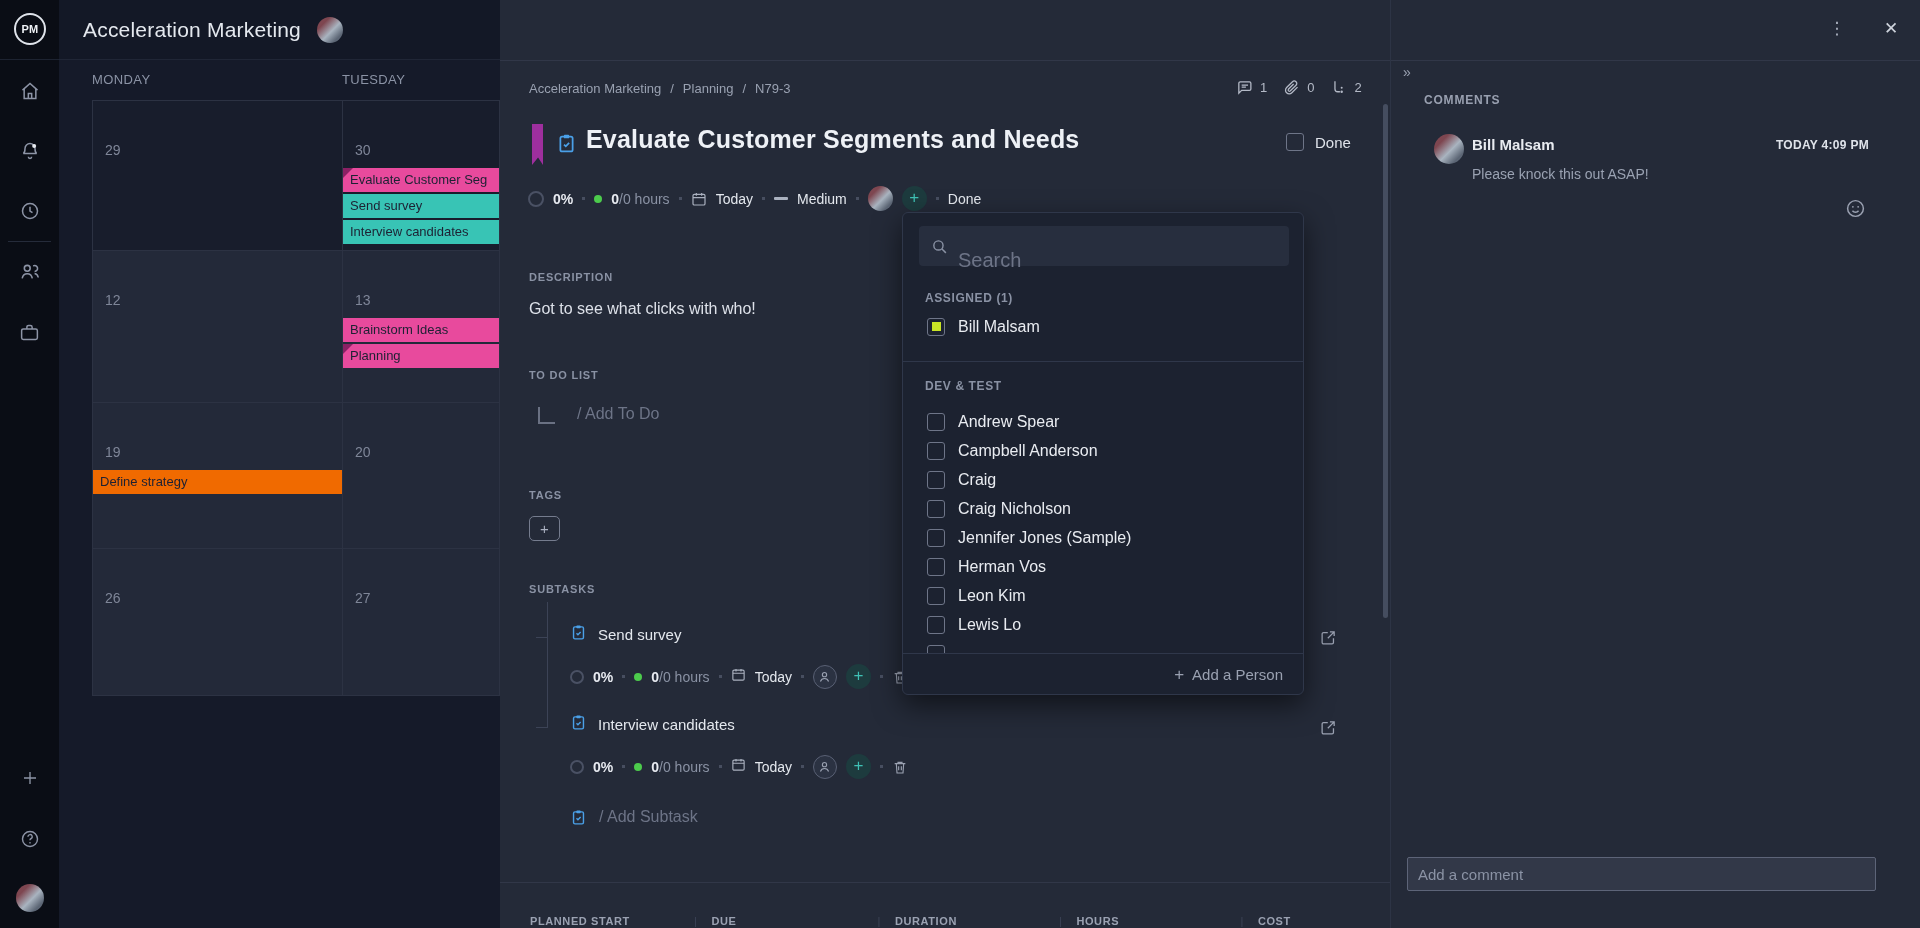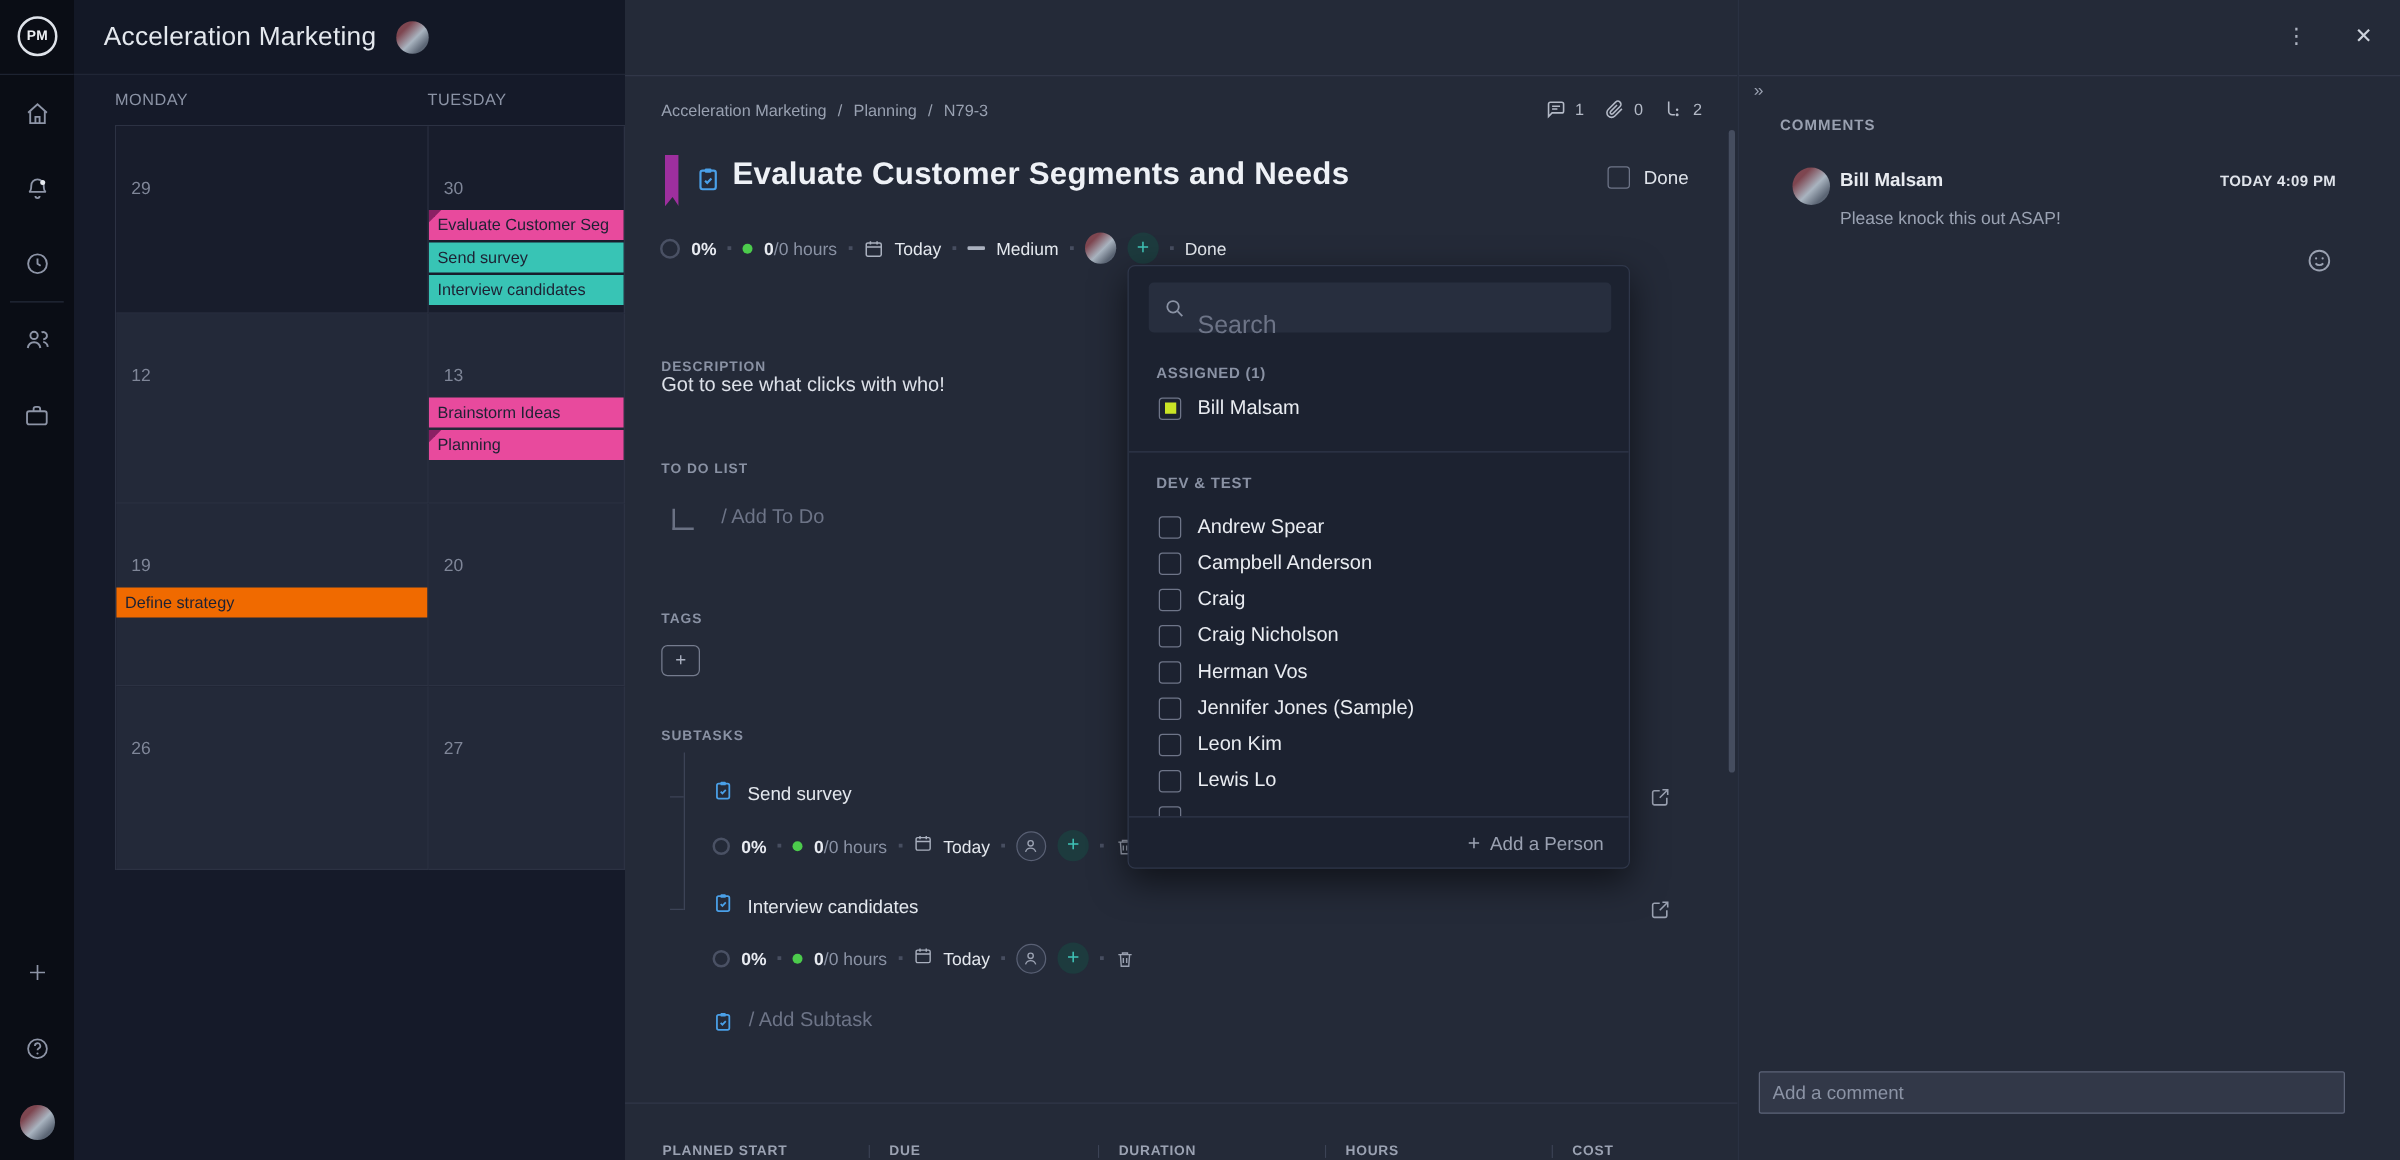--- a/index.html
+++ b/index.html
@@ -305,21 +305,21 @@
       <span class="msep"></span>
       <span class="dash"></span>
       <span class="mlabel">Medium</span>
       <span class="msep"></span>
       <span class="avatar mini-avatar"></span>
       <span class="plus-btn">+</span>
       <span class="msep"></span>
       <span class="mlabel">Done</span>
     </div>
 
-    <span class="sec-label" style="top:288px">DESCRIPTION</span>
+    <span class="sec-label" style="top:271px">DESCRIPTION</span>
     <p class="desc-text">Got to see what clicks with who!</p>
 
     <span class="sec-label" style="top:369px">TO DO LIST</span>
     <div class="todo-row">
       <span class="todo-elbow"></span>
       <span class="placeholder">/ Add To Do</span>
     </div>
 
     <span class="sec-label" style="top:489px">TAGS</span>
     <div class="tag-add">+</div>
@@ -464,25 +464,25 @@
         <div class="dd-row">
           <span class="dd-check"></span>
           <span class="name">Craig</span>
         </div>
         <div class="dd-row">
           <span class="dd-check"></span>
           <span class="name">Craig Nicholson</span>
         </div>
         <div class="dd-row">
           <span class="dd-check"></span>
+          <span class="name">Jennifer Jones (Sample)</span>
+        </div>
+        <div class="dd-row">
+          <span class="dd-check"></span>
           <span class="name">Herman Vos</span>
-        </div>
-        <div class="dd-row">
-          <span class="dd-check"></span>
-          <span class="name">Jennifer Jones (Sample)</span>
         </div>
         <div class="dd-row">
           <span class="dd-check"></span>
           <span class="name">Leon Kim</span>
         </div>
         <div class="dd-row">
           <span class="dd-check"></span>
           <span class="name">Lewis Lo</span>
         </div>
         <div class="dd-row">

